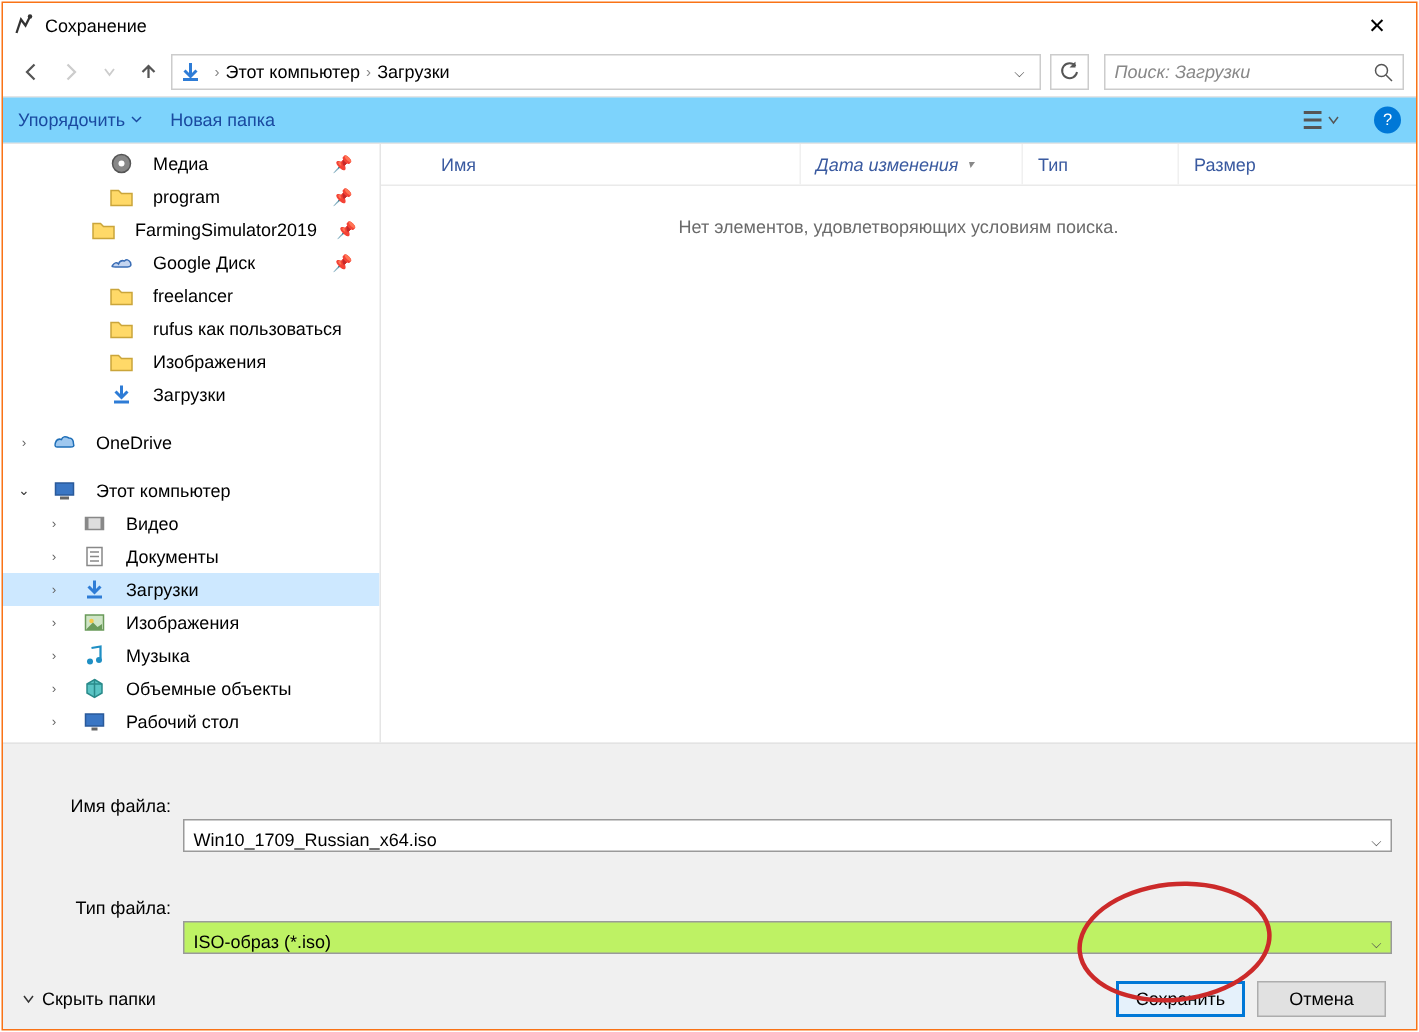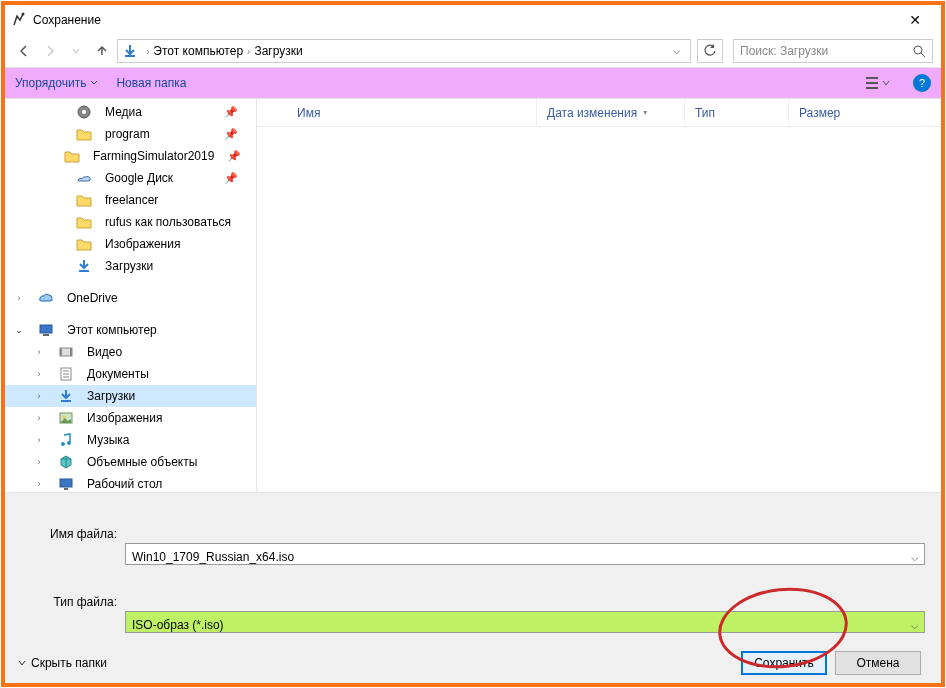--- a/index.html
+++ b/index.html
@@ -1,38 +1,38 @@
 <!DOCTYPE html>
 <html><head>
 <meta charset="utf-8">
 <style>
 * { box-sizing: border-box; margin: 0; padding: 0; font-family: "Segoe UI", Tahoma, sans-serif; font-size: 12px; }
 body { background: #fff; width: 946px; height: 688px; position: relative; overflow: hidden; }
-.window { width: 944px; height: 686px; border: 4px solid #f97316; background: #fff; margin:1px; display: flex; flex-direction: column; }
+.window { width: 944px; height: 686px; border: 1px solid #f97316; background: #fff; margin:1px; display: flex; flex-direction: column; }
 
 
 .titlebar { height: 30px; display: flex; align-items: center; padding: 0 6px; }
 .titlebar .title-icon { width: 16px; height: 16px; margin-right: 6px; }
 .titlebar .title { flex: 1; color: #000; }
 .titlebar .close { width: 40px; text-align: center; font-size: 14px; cursor: default; }
 
 
 .navbar { height: 32px; display: flex; align-items: center; padding: 0 8px; gap: 4px; }
 .nav-btn { width: 22px; height: 22px; display: flex; align-items: center; justify-content: center; color: #555; }
 .nav-btn.disabled { color: #bbb; }
 .addressbar { flex: 1; height: 24px; border: 1px solid #ccc; display: flex; align-items: center; padding: 0 4px; background: #fff; }
 .addr-icon { width: 16px; height: 16px; margin-right: 4px; }
 .addr-sep { color: #888; margin: 0 4px; font-size: 10px;}
 .addr-drop { margin-left: auto; color: #555; padding: 0 6px; font-size: 9px;}
 .refresh-btn { width: 26px; height: 24px; border: 1px solid #ccc; display: flex; align-items: center; justify-content: center; margin-left: 2px; }
-.searchbox { width: 200px; height: 24px; border: 1px solid #ccc; display: flex; align-items: center; padding: 0 6px; margin-left: 6px; color: #888; }
+.searchbox { width: 200px; height: 24px; border: 1px solid #ccc; display: flex; align-items: center; padding: 0 6px; margin-left: 6px; color: #888; font-style: italic; }
 .searchbox .mag { margin-left: auto; color: #555; }
 
 
-.toolbar { height: 32px; background: #f0abfc; border-top: 1px solid #e5e5e5; border-bottom: 1px solid #e5e5e5; display: flex; align-items: center; padding: 0 10px; gap: 18px; }
+.toolbar { height: 32px; background: #7dd3fc; border-top: 1px solid #e5e5e5; border-bottom: 1px solid #e5e5e5; display: flex; align-items: center; padding: 0 10px; gap: 18px; }
 .toolbar .tb-item { color: #1a4aa0; display: flex; align-items: center; gap: 4px; }
 .toolbar .spacer { flex: 1; }
 .toolbar .view-btn { color: #444; border:1px solid transparent; padding:1px 4px;}
 .toolbar .help { width: 18px; height: 18px; border-radius: 50%; background: #0078d7; color: #fff; display: flex; align-items: center; justify-content: center; font-size: 11px; }
 
 
 .body { flex: 1; display: flex; min-height: 0; }
 .tree { width: 252px; border-right: 1px solid #e5e5e5; overflow: hidden; padding-top: 2px; }
 .tree-row { height: 22px; display: flex; align-items: center; padding-left: 6px; gap: 13px; white-space: nowrap; color: #000; }
 .tree-row.selected { background: #cde8ff; }
@@ -43,21 +43,21 @@
 .indent0 { padding-left: 8px; }
 .indent1 { padding-left: 28px; }
 .indent2 { padding-left: 46px; }
 .tree-gap { height: 10px; }
 
 
 .filelist { flex: 1; display: flex; flex-direction: column; }
 .fl-header { height: 28px; display: flex; align-items: center; border-bottom: 1px solid #eaeaea; color: #3a5aa0; }
 .fl-col { padding: 0 10px; border-right: 1px solid #f0f0f0; height: 100%; display: flex; align-items: center; gap:4px;}
 .fl-col.name { width: 280px; padding-left: 40px; }
-.fl-col.date { width: 148px; }
+.fl-col.date { width: 148px; font-style: italic; }
 .fl-col.type { width: 104px; }
 .fl-col.size { width: 100px; border-right: none; }
 .fl-empty { text-align: center; color: #6a6a6a; padding-top: 20px; }
 .dropmark{color:#888;font-size:8px;margin-left:2px;}
 
 
 .bottom { border-top: 1px solid #e3e3e3; background: #f0f0f0; padding: 10px 16px 8px 12px; }
 .form-row { display: flex; align-items: center; margin-bottom: 6px; }
 .form-label { width: 108px; text-align: right; padding-right: 8px; color: #000; }
 .form-input { flex: 1; height: 22px; border: 1px solid #9a9a9a; background: #fff; padding: 0 6px; display: flex; align-items: flex-end; margin-top: 40px; }
@@ -348,20 +348,21 @@
             <span>Дата изменения</span>
             <span class="dropmark">▾</span>
           </div>
         <div class="fl-col type">
             <span>Тип</span>
           </div>
         <div class="fl-col size">
             <span>Размер</span>
           </div>
       </div>
+      <div class="fl-empty">Нет элементов, удовлетворяющих условиям поиска.</div>
     </div>
   </div>
 
   <div class="bottom">
     <div class="form-row">
       <div class="form-label">Имя файла:</div>
       <div class="form-input">
         <span>Win10_1709_Russian_x64.iso</span>
         <span class="dd">⌵</span>
       </div>

